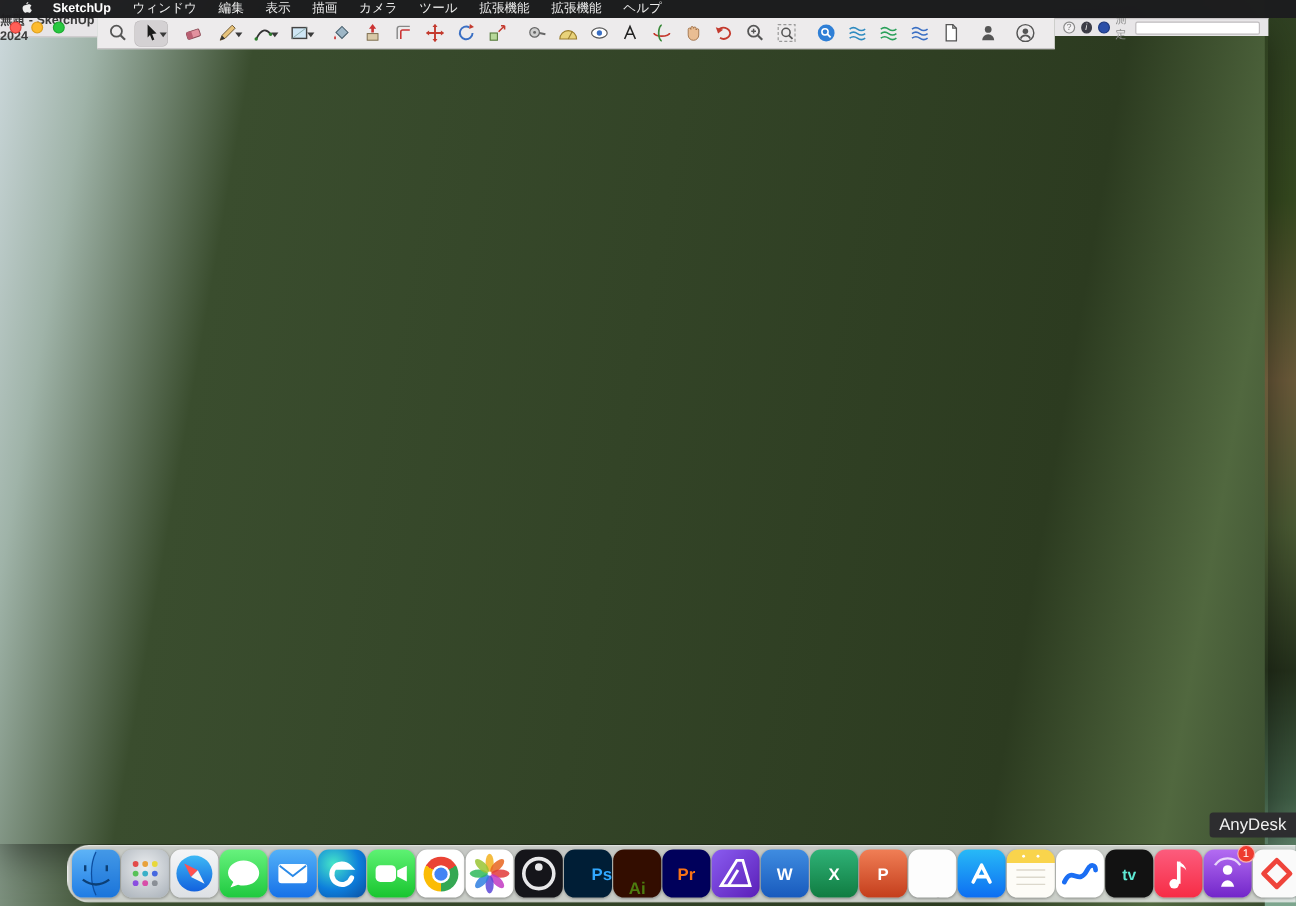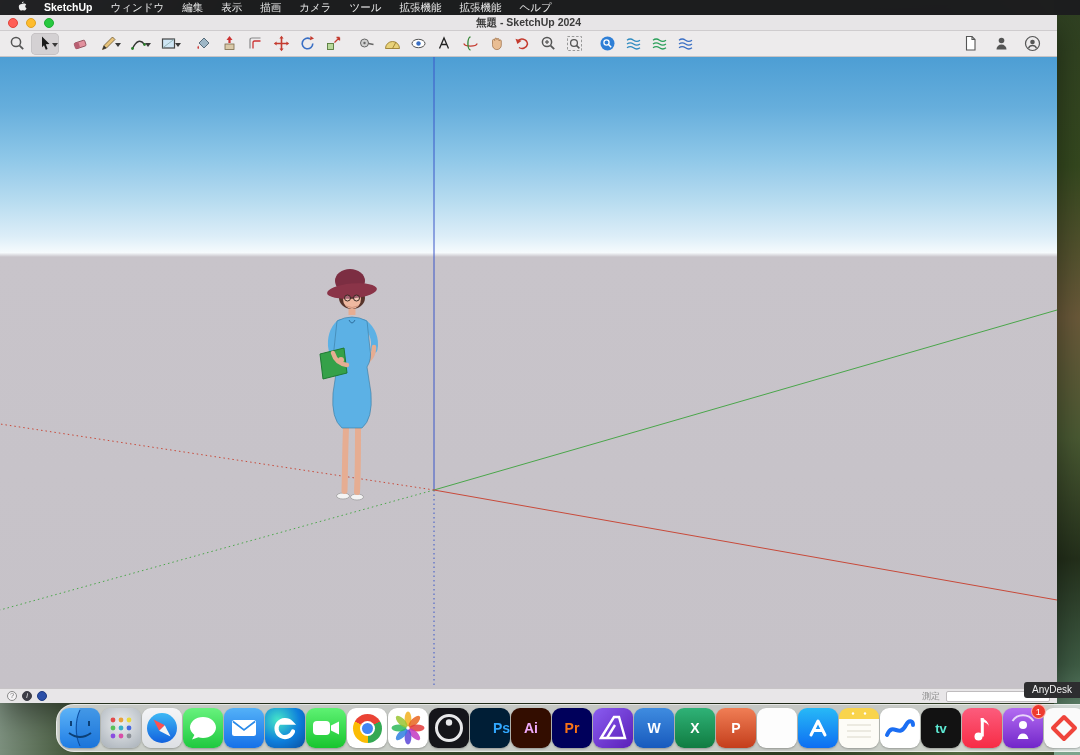--- a/index.html
+++ b/index.html
@@ -13,21 +13,21 @@
     background:linear-gradient(180deg,#2f4022 0%,#35491f 22%,#6b5a3a 42%,#4a5a33 58%,#24301b 74%,#3f5d45 88%,#7da68e 100%); }
 
   
   .menubar { position:absolute; left:0; top:0; width:1080px; height:15px; background:rgba(28,28,30,.97);
     display:flex; align-items:center; color:#ececec; font-size:10.5px; padding-left:8px; z-index:30; }
   .apple-menu { padding:0 8px; display:flex; align-items:center; }
   .mitem { padding:0 9px; line-height:15px; white-space:nowrap; }
   .mitem.app { font-weight:bold; color:#fff; }
 
   
-  .window { position:absolute; left:0; top:15px; width:1057px; height:688px; display:flex; flex-direction:column;
+  .window { position:absolute; left:0; top:15px; width:1057px; height:688px; display:flex; flex-direction:row;
     box-shadow:0 12px 30px rgba(0,0,0,.45); z-index:10; }
   .titlebar { height:16px; background:#e7e5e7; border-bottom:1px solid #cfccce; position:relative;
     display:flex; align-items:center; justify-content:center; font-size:10.5px; font-weight:bold; color:#3b3b3b; }
   .lights { position:absolute; left:8px; top:3px; display:flex; gap:8px; }
   .light { width:10px; height:10px; border-radius:50%; }
   .light.red { background:#ff5f57; border:.5px solid #e0443c; }
   .light.yellow { background:#febc2e; border:.5px solid #dea123; }
   .light.green { background:#28c840; border:.5px solid #1dad32; }
 
   
@@ -50,21 +50,21 @@
   .sb-circ { width:10px; height:10px; border-radius:50%; border:1px solid #8a8a8a; color:#777; font-size:7.5px;
     display:flex; align-items:center; justify-content:center; line-height:1; background:#f4f2f4; }
   .sb-circ.dark { background:#3c3c46; border-color:#3c3c46; color:#eee; font-style:italic; }
   .sb-dot { width:10px; height:10px; border-radius:50%; background:#2b4fa8; border:1px solid #1e3a80; }
   .sb-hint { white-space:nowrap; overflow:hidden; }
   .measure { margin-left:auto; display:flex; align-items:center; gap:6px; }
   .measure-label { color:#8a8a8a; font-size:9px; }
   .measure-input { width:104px; height:11px; background:#fff; border:1px solid #bfbcbe; border-radius:2px; font-size:9px; padding:0 3px; }
 
   
-  .anydesk-tip { position:absolute; right:0; bottom:57px; background:#2d2d2f; color:#f0f0f0; font-size:10px;
+  .anydesk-tip { position:absolute; right:0; bottom:57px; background:#2d2d2f; color:#f0f0f0; font-size:14px;
     padding:2px 8px 3px; border-radius:3px 0 0 3px; z-index:40; }
 
   
   .dock-wrap { position:absolute; left:0; right:0; bottom:0; height:52px; z-index:20; }
   .dock-bar { position:absolute; left:56px; right:0; top:1px; bottom:3px; background:rgba(243,243,245,.78);
     border:1px solid rgba(255,255,255,.55); border-right:none; border-radius:18px 0 0 18px; backdrop-filter:blur(4px); }
   .dock-icons { position:absolute; left:60px; top:5px; display:flex; gap:1px; }
   .dapp { width:40px; height:40px; position:relative; flex:0 0 auto; }
   .dicon { position:absolute; inset:0; border-radius:9px; overflow:hidden; display:flex; align-items:center; justify-content:center;
     box-shadow:0 1px 2px rgba(0,0,0,.25); }
@@ -81,21 +81,21 @@
   .edge { background:radial-gradient(circle at 32% 30%,#45e6c8,#0d7edc 55%,#0b4fa0); }
   .facetime { background:linear-gradient(180deg,#5ef273,#18c52f); }
   .photos-app { background:#fff; }
   .chrome-app { background:#fff; }
   .chrome-disc { width:29px; height:29px; border-radius:50%; background:conic-gradient(from -60deg,#ea4335 0 120deg,#34a853 0 240deg,#fbbc05 0 360deg);
     display:flex; align-items:center; justify-content:center; }
   .chrome-white { width:15px; height:15px; border-radius:50%; background:#fff; display:flex; align-items:center; justify-content:center; }
   .chrome-blue { width:11px; height:11px; border-radius:50%; background:#4285f4; }
   .obs { background:#15151a; }
   .photoshop { background:#001e36; color:#31a8ff;justify-content:flex-end; }
-  .illustrator { background:#330d00; color:#f0abfc; }
+  .illustrator { background:#330d00; color:#4d7c0f;align-items:flex-end; }
   .premiere { background:#00005b; color:#f97316; }
   .affinity { background:linear-gradient(135deg,#8a5cf0,#5a1fb8); }
   .word { background:linear-gradient(180deg,#3f8ce0,#185abd); color:#fff; }
   .excel { background:linear-gradient(180deg,#2fb277,#107c41); color:#fff; }
   .powerpoint { background:linear-gradient(180deg,#f07e55,#c43e1c); color:#fff; }
   .calendar-app { background:#fdfdfd; flex-direction:column;gap:44px; }
   .cal-month { font-size:8px; color:#e0453a; line-height:1.2; }
   .cal-day { font-size:17px; color:#1d1d1f; line-height:1; font-weight:300; }
   .appstore { background:linear-gradient(180deg,#27b9f7,#0d6ef2); }
   .notes { background:linear-gradient(180deg,#f9d44c 0%,#f9d44c 27%,#fdfcf7 27%,#fdfcf7 100%); }

